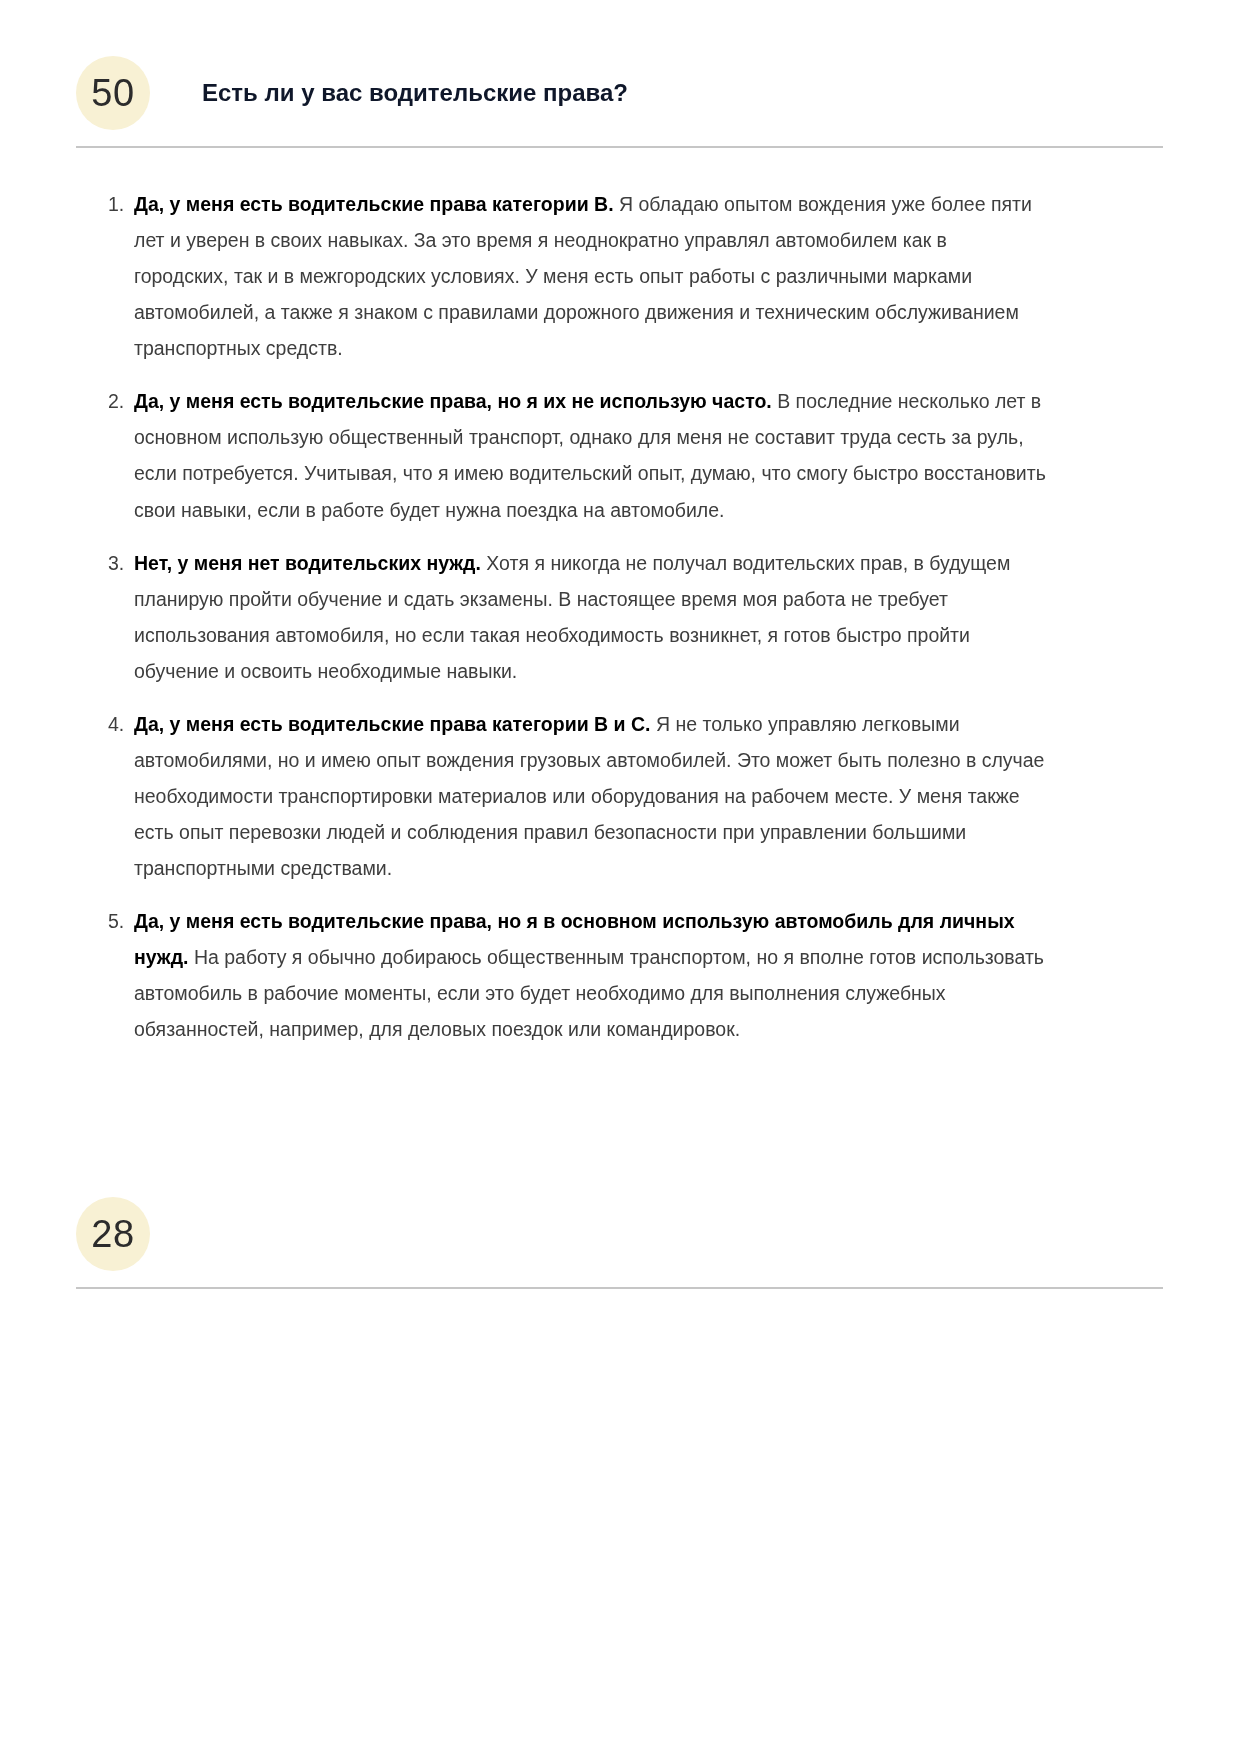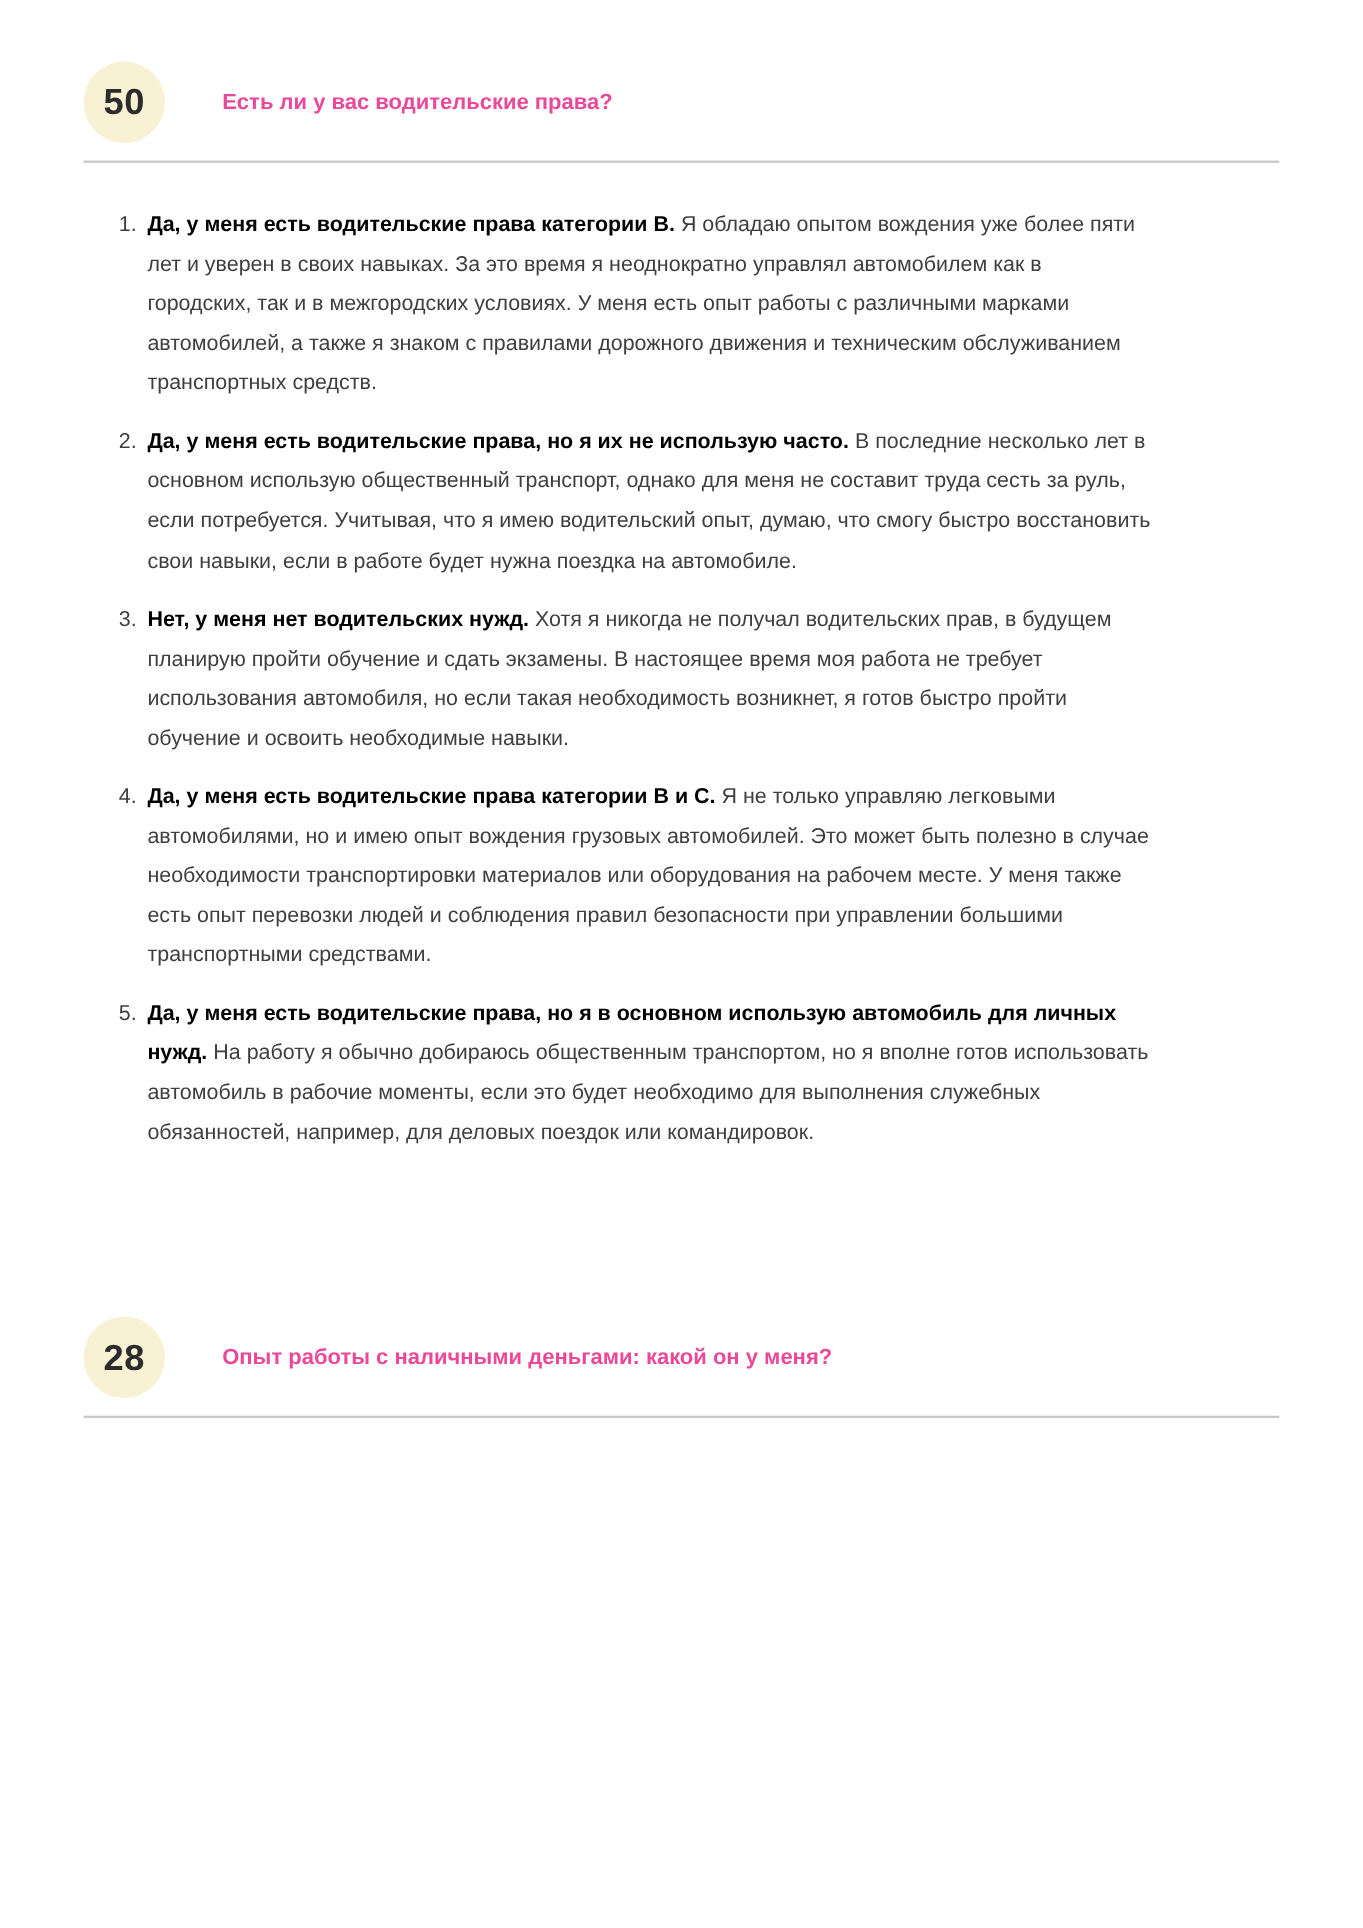--- a/index.html
+++ b/index.html
@@ -26,29 +26,29 @@
     flex: 0 0 auto;
     width: 74px;
     height: 74px;
     border-radius: 50%;
     background: #f8f1d4;
     display: flex;
     align-items: center;
     justify-content: center;
   }
   .badge-num {
-    font-size: 33px;
-    font-weight: 700;
+    font-size: 38px;
+    font-weight: 400;
     color: #2c2c2c;
     letter-spacing: 0.5px;
   }
   .q-title {
-    font-size: 20px;
+    font-size: 24px;
     font-weight: 700;
-    color: #ec4899;
+    color: #0f172a;
     line-height: 1.9;
   }
   .q-title.narrow { max-width: 815px; }
   .divider {
     border: none;
     border-top: 2px solid #c6c6c6;
     margin-top: 16px;
     width: 100%;
   }
   .answers {
@@ -115,18 +115,17 @@
       </li>
 
     </ol>
   </section>
 
   <section class="section-51">
     <header class="q-header">
       <div class="badge">
         <span class="badge-num">28</span>
       </div>
-      <h1 class="q-title narrow">Опыт работы с наличными деньгами: какой он у меня?</h1>
     </header>
     <hr class="divider">
   </section>
 
 </div>
 
 </body></html>

